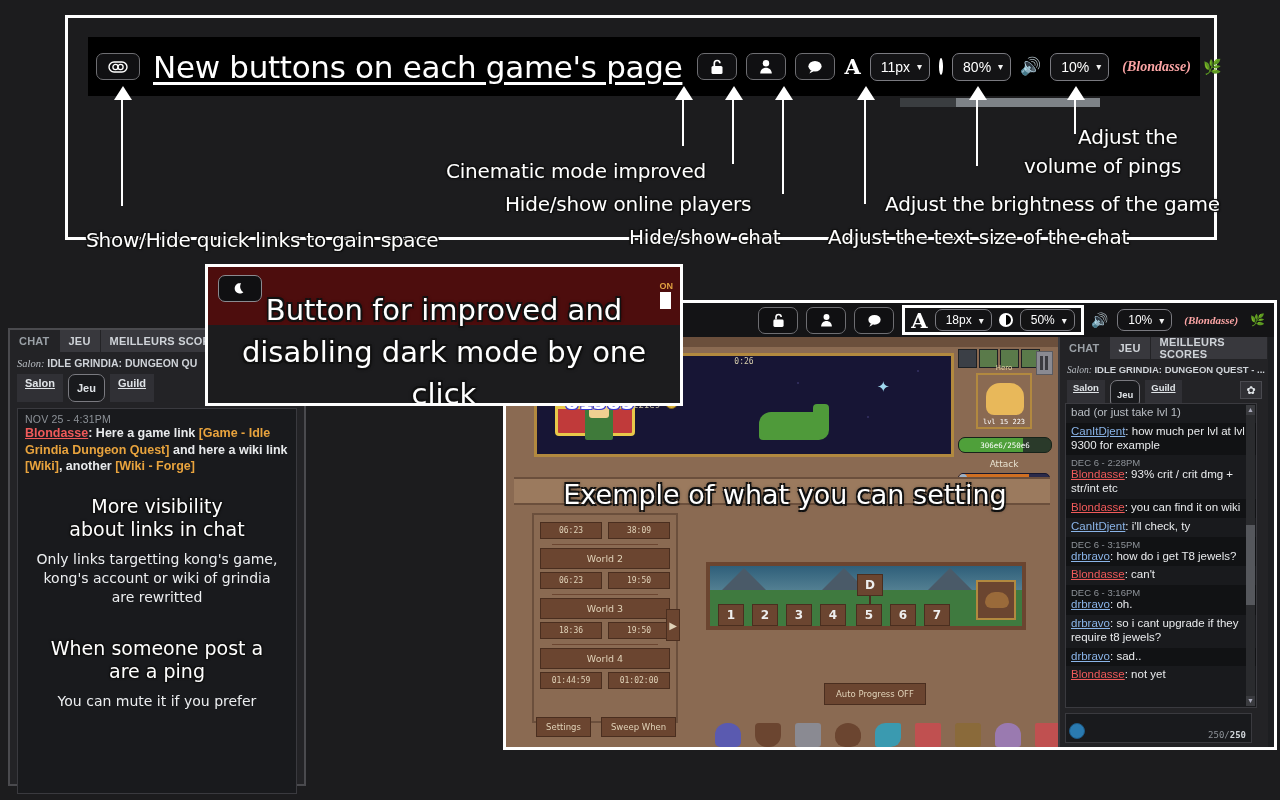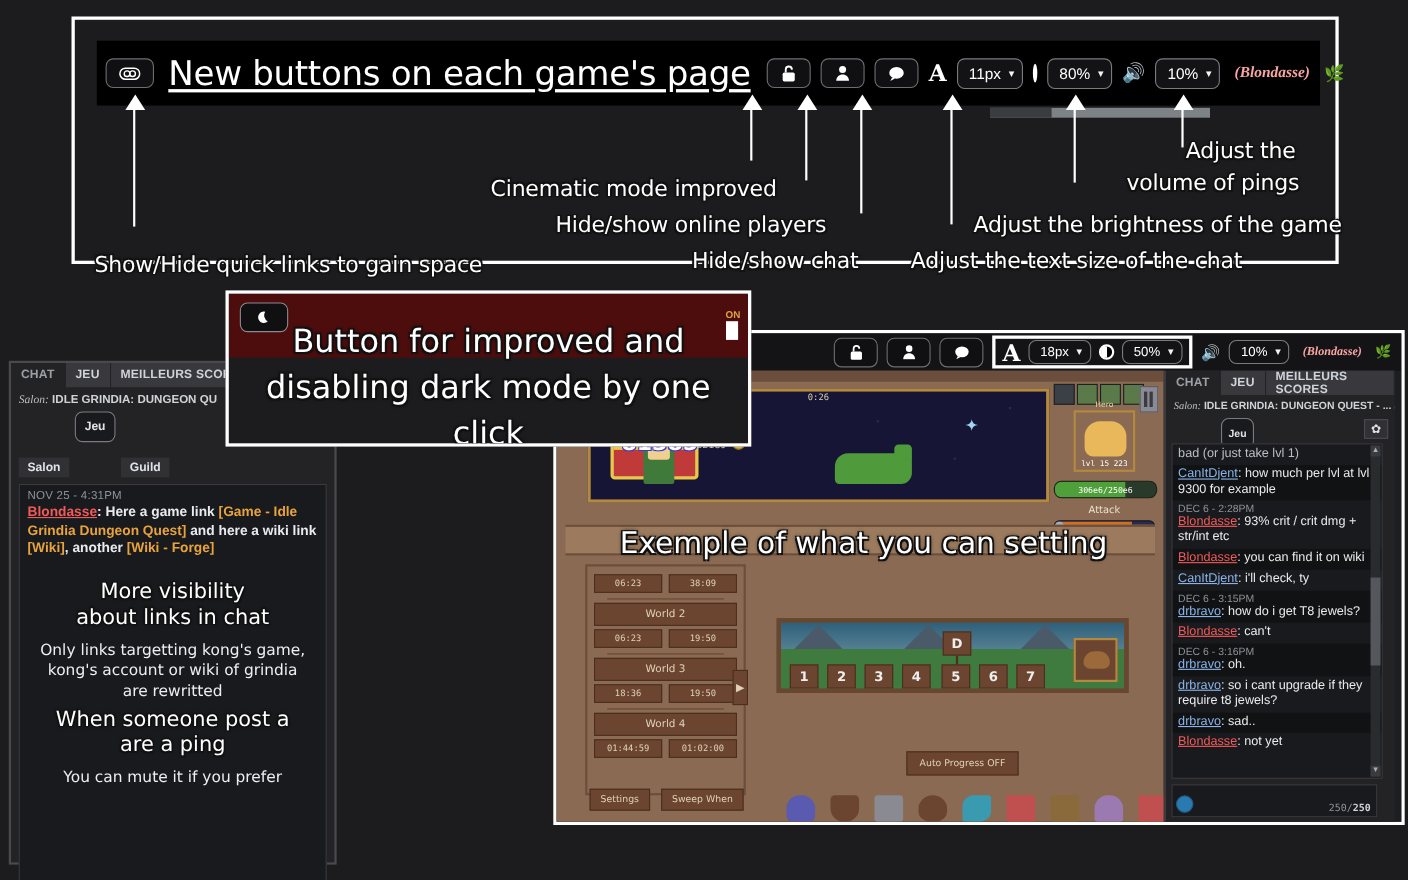--- a/index.html
+++ b/index.html
@@ -109,42 +109,42 @@
     font-size:10.5px;color:#cfd3d8;padding:5px 7px 3px 7px;white-space:nowrap;overflow:hidden;
   }
   .salonline i{color:#b9bec4;font-family:"Liberation Serif",serif;}
   .salonline b{font-weight:bold;}
   .cnt{color:#9aa0a6;font-style:italic;}
   .roombtns{display:flex;gap:5px;padding:2px 7px 6px 7px;}
   .roombtn{
     font-size:11px;font-weight:bold;background:#303035;color:#dfe3e7;
     padding:3px 8px;cursor:pointer;
   }
-  .roombtn.ul{margin-top:42px;}
+  .roombtn.ul{text-decoration:underline;}
   .roombtn.sel{background:#191a1d;}
   .msgbox{
     margin:0 7px;background:#191a1d;border:1px solid #3a3a3f;height:386px;
     box-sizing:border-box;position:relative;overflow:hidden;
   }
   .msg{padding:4px 7px 6px 7px;}
   .mts{font-size:10.5px;color:#8d9298;letter-spacing:.2px;}
   .mbody{font-size:12.5px;line-height:1.32;color:#e8eaec;font-weight:bold;}
   .uBlond{color:#f05a5a;text-decoration:underline;}
   .uCan{color:#8ab4e8;text-decoration:underline;}
   .uDrb{color:#8ab4e8;text-decoration:underline;}
   .lnk{color:#e8a33d;font-weight:bold;}
   .lpad{padding:14px 14px 0 14px;text-align:center;}
   .h-big{
     font-family:"DejaVu Sans",sans-serif;font-size:19px;line-height:1.25;color:#fff;
     text-shadow:-1.3px -1.3px 0 #111,1.3px -1.3px 0 #111,-1.3px 1.3px 0 #111,1.3px 1.3px 0 #111,0 0 3px #000;
   }
   .h-sub{
     font-family:"DejaVu Sans",sans-serif;font-size:14px;line-height:1.35;color:#eceef0;margin-top:8px;
   }
-  .mt16{margin-top:4px;}
+  .mt16{margin-top:30px;}
 
   
   #game-win{
     left:503px;top:300px;width:774px;height:450px;
     border:3px solid #fff;box-sizing:border-box;background:#111;z-index:10;overflow:hidden;
   }
   #g-toolbar{
     position:absolute;left:0;top:0;width:100%;height:34px;background:#141416;
     display:flex;align-items:center;justify-content:flex-end;padding-right:9px;gap:8px;
     box-sizing:border-box;

